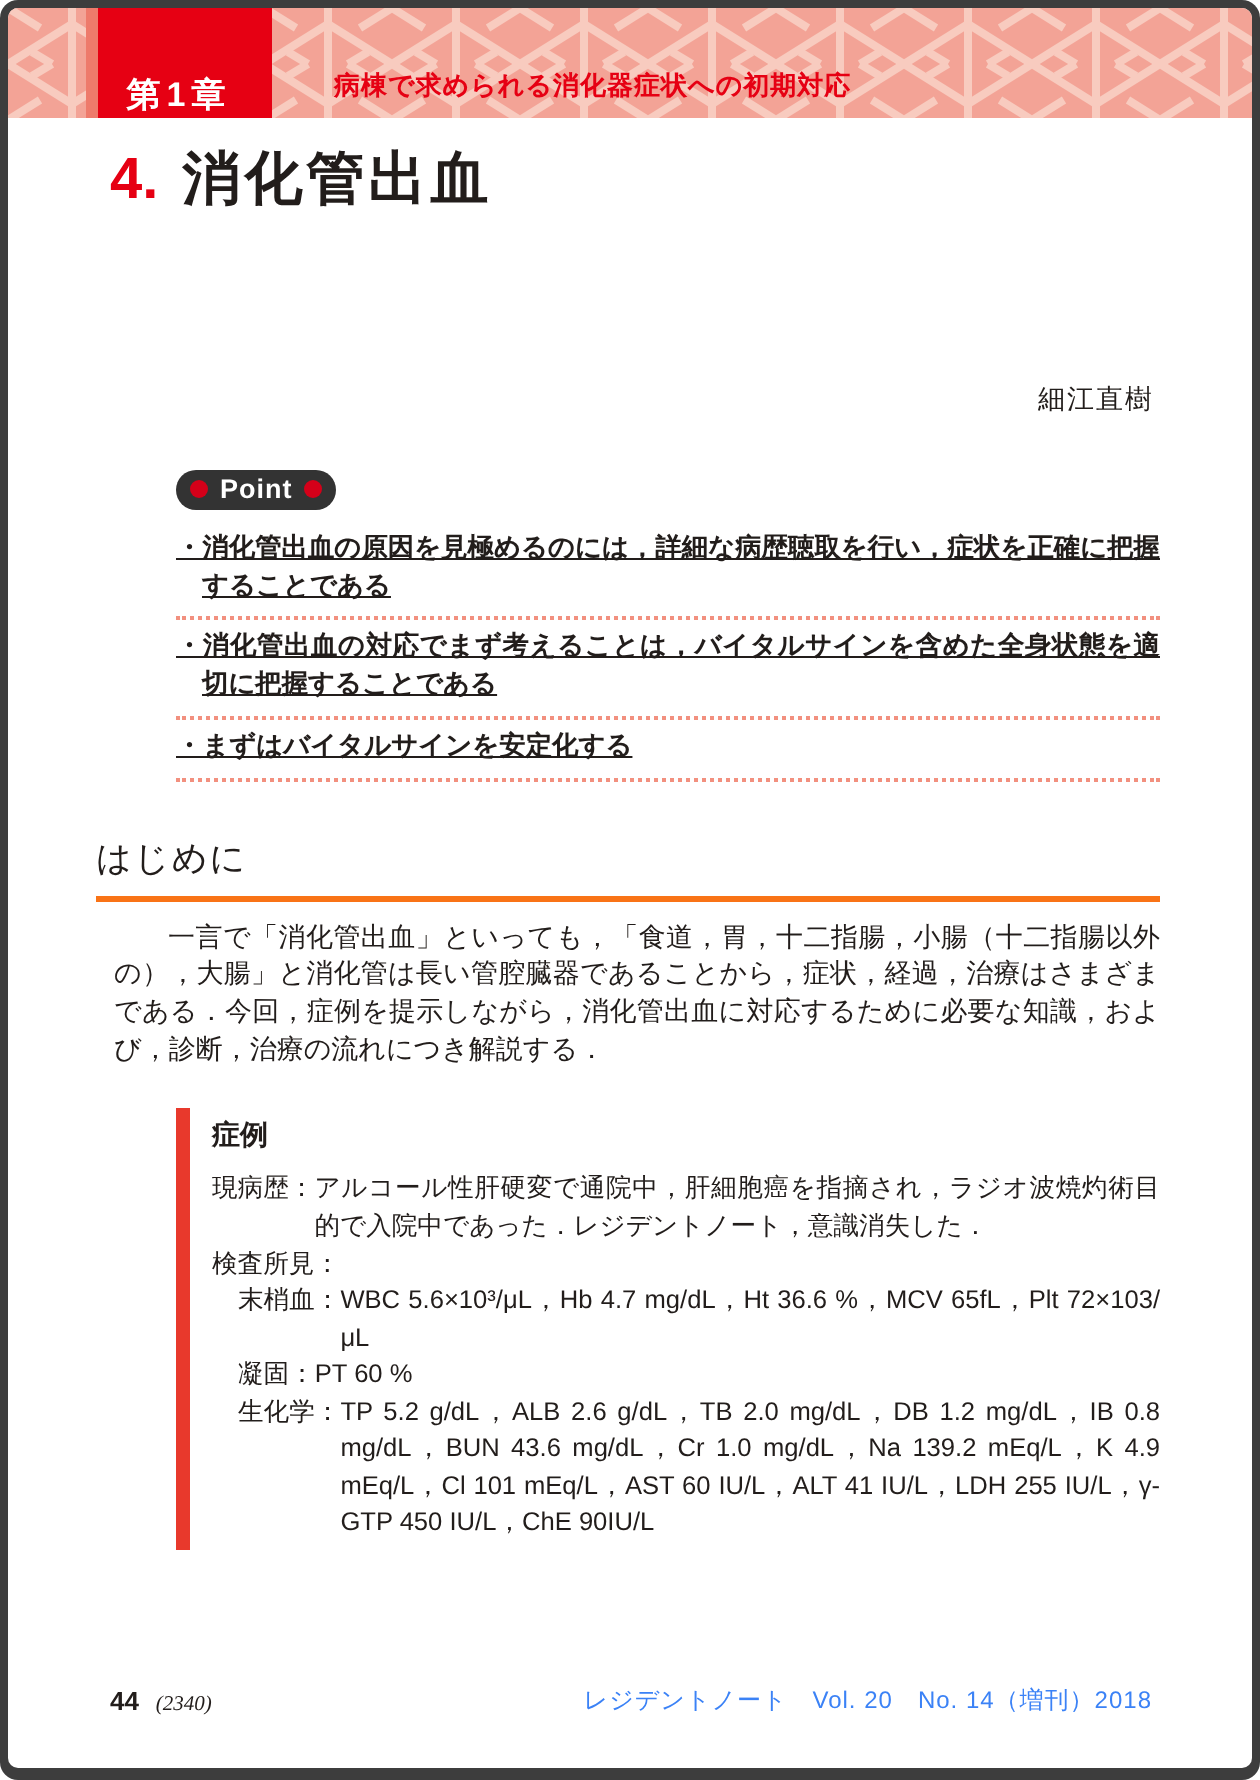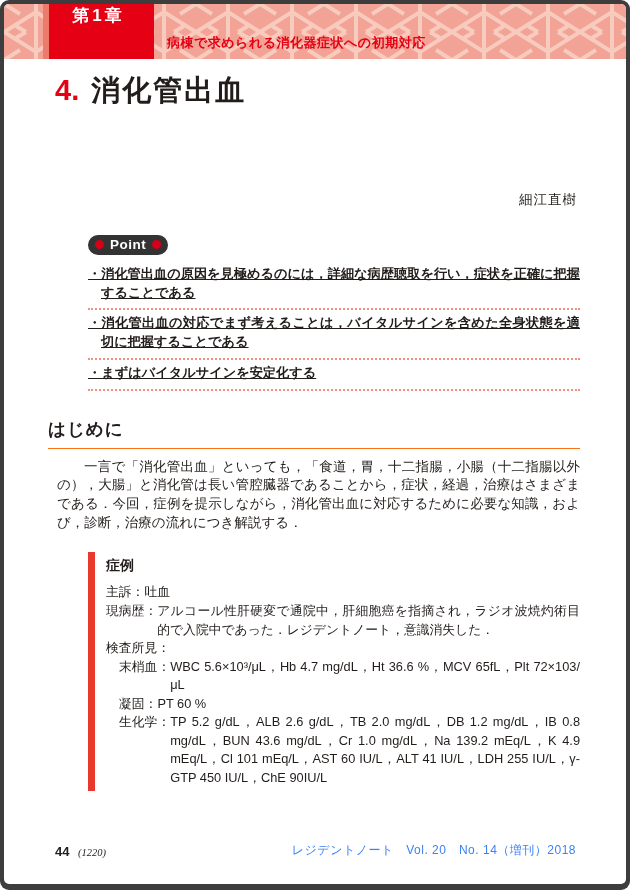--- a/index.html
+++ b/index.html
@@ -24,23 +24,23 @@
 
   
   .band {
     position:relative;
     height:55px;
     background:#f3a396;
     overflow:hidden;
   }
   .band svg.pattern { position:absolute; inset:0; width:100%; height:100%; display:block; }
   .chapter-box {
-    position:absolute; left:39px; top:0; bottom:0; width:111px;
+    position:absolute; left:39px; top:0; bottom:0; width:93px;
     background:#e60013;
-    display:flex; align-items:flex-start; justify-content:center;
+    display:flex; align-items:flex-end; justify-content:center;
   }
   .chapter-box .strip {
     position:absolute; left:0; top:0; bottom:0; width:6px;
     background:#ee7a6b;
   }
   .chapter-box .txt {
     color:#ffffff; font-weight:bold; font-size:17px; letter-spacing:3px;
     position:relative;
   }
   .chapter-title {
@@ -77,23 +77,23 @@
     font-weight:bold; font-size:13.2px; line-height:1.42;
     padding:4px 0 6px 13px; text-indent:-13px;
     border-bottom:2px dotted #f2907f;
     text-align:justify;
     text-decoration:underline;
   }
 
   
   .intro { margin:26px 46px 0 44px; }
   .intro h2 {
-    font-size:17.5px; font-weight:700; letter-spacing:1px;
+    font-size:17.5px; font-weight:400; letter-spacing:1px;
     padding-bottom:7px;
-    border-bottom:1px solid #f97316;
+    border-bottom:3px solid #f97316;
   }
   .intro p {
     font-family:"Liberation Serif", serif;
     font-size:13.5px; line-height:1.4;
     margin-top:9px; padding-left:9px;
     text-indent:2em; text-align:justify;
   }
 
   
   .case-box {
@@ -170,24 +170,20 @@
 
     <div class="intro">
       <h2>はじめに</h2>
       <p>一言で「消化管出血」といっても，「食道，胃，十二指腸，小腸（十二指腸以外の），大腸」と消化管は長い管腔臓器であることから，症状，経過，治療はさまざまである．今回，症例を提示しながら，消化管出血に対応するために必要な知識，および，診断，治療の流れにつき解説する．</p>
     </div>
 
     <div class="case-box">
       <h3>症例</h3>
 
       <div class="crow">
-        <span class="lbl">主訴：</span>
-        <span class="val">吐血</span>
-      </div>
-      <div class="crow">
         <span class="lbl">現病歴：</span>
         <span class="val">アルコール性肝硬変で通院中，肝細胞癌を指摘され，ラジオ波焼灼術目的で入院中であった．レジデントノート，意識消失した．</span>
       </div>
       <div class="crow">
         <span class="lbl">検査所見：</span>
         <span class="val"></span>
       </div>
 
       <div class="labs">
         <div class="crow">
@@ -202,18 +198,18 @@
           <span class="lbl">生化学：</span>
           <span class="val">TP 5.2 g/dL，ALB 2.6 g/dL，TB 2.0 mg/dL，DB 1.2 mg/dL，IB 0.8 mg/dL，BUN 43.6 mg/dL，Cr 1.0 mg/dL，Na 139.2 mEq/L，K 4.9 mEq/L，Cl 101 mEq/L，AST 60 IU/L，ALT 41 IU/L，LDH 255 IU/L，γ-GTP 450 IU/L，ChE 90IU/L</span>
         </div>
       </div>
     </div>
 
     <div class="footer">
       <div class="journal">レジデントノート　Vol. 20　No. 14（増刊）2018</div>
       <div class="pagenum">
         <span class="pn">44</span>
-        <span class="pn2">(1220)</span>
+        <span class="pn2">(2340)</span>
       </div>
     </div>
 
   </div>
 </div>
 
 </body></html>

